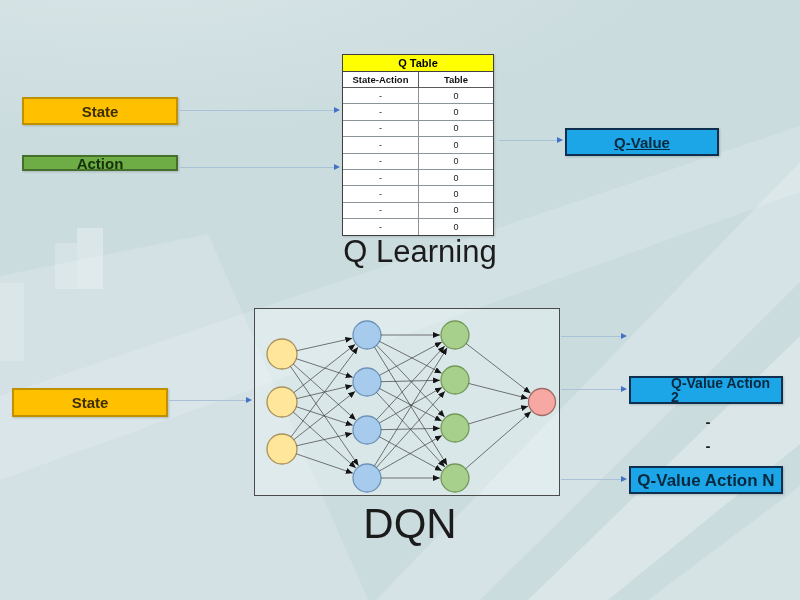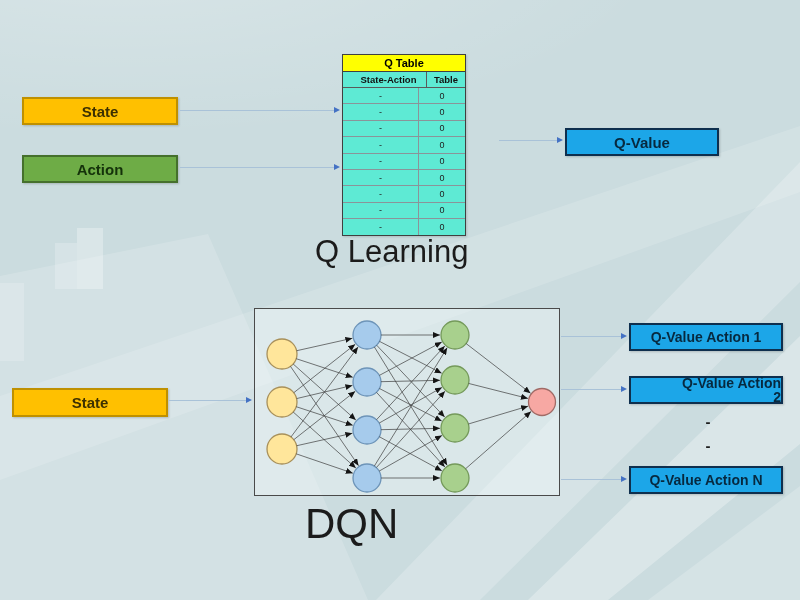--- a/index.html
+++ b/index.html
@@ -19,57 +19,56 @@
   .step1 { position:absolute; left:55px; top:243px; width:22px; height:46px; background:rgba(255,255,255,.22); }
   .step2 { position:absolute; left:77px; top:228px; width:26px; height:61px; background:rgba(255,255,255,.30); }
   .step3 { position:absolute; left:0px;  top:283px; width:24px; height:78px; background:rgba(255,255,255,.18); }
 
   
   .box {
     position:absolute; box-sizing:border-box;
     display:flex; align-items:center; justify-content:center;
     font-weight:bold; font-size:15px; line-height:1;
     box-shadow:1px 1px 2px rgba(0,0,0,.18);
-    text-align:right;
   }
   .state-box  { background:var(--state-fill,#FFC000);  border:2px solid var(--state-border,#BF9000);  color:var(--state-text,#3d3000); }
   .action-box { background:var(--action-fill,#6EAC46); border:2px solid var(--action-border,#45702C); color:var(--action-text,#14310a); }
   .qv-box     { background:var(--qvalue-fill,#1CA6E8); border:2px solid var(--qvalue-border,#0E2F4E); color:var(--qvalue-text,#07293f); }
 
   #stateTop    { left:22px;  top:97px;  width:156px; height:28px; }
-  #actionTop   { left:22px;  top:155px; width:156px; height:28px; }
-  #qvalueTop   { left:565px; top:128px; width:154px; height:28px; }
+  #actionTop   { left:22px;  top:155px; width:156px; height:16px; }
+  #qvalueTop   { left:565px; top:128px; width:154px; height:28px;text-decoration:underline; }
   #stateBottom { left:12px;  top:388px; width:156px; height:29px; }
   #qvA1 { left:629px; top:323px; width:154px; height:28px; font-size:14px; }
   #qvA2 { left:629px; top:376px; width:154px; height:28px; font-size:14px;padding-left:40px; }
-  #qvAN { left:629px; top:466px; width:154px; height:28px; font-size:14px; }
+  #qvAN { left:629px; top:466px; width:154px; height:28px; font-size:17px; }
 
   
   #qtable {
-    position:absolute; left:342px; top:54px; width:124px;
+    position:absolute; left:342px; top:54px; width:152px;
     box-sizing:border-box; border:1.5px solid #404040;
-    background:#5eead4; box-shadow:1px 1px 2px rgba(0,0,0,.15);text-align:right;
+    background:#ffffff; box-shadow:1px 1px 2px rgba(0,0,0,.15);text-align:right;
   }
   .qt-header {
     height:16px; background:var(--table-header-fill,#FFFF00);
     border-bottom:1px solid #404040; color:#000;
     display:flex; align-items:center; justify-content:center;
     font-size:11px; font-weight:bold;
   }
-  .qt-cols { display:flex; height:15px; border-bottom:1px solid #5a5a5a; font-size:9.5px; font-weight:bold; color:#111;padding-left:8px; }
+  .qt-cols { display:flex; height:15px; border-bottom:1px solid #5a5a5a; font-size:9.5px; font-weight:bold; color:#111; }
   .qt-cols > div, .tr > div { display:flex; align-items:center; justify-content:center; box-sizing:border-box; }
   .qt-c1 { width:76px; border-right:1px solid #5a5a5a; }
   .qt-c2 { flex:1; }
   .tr { display:flex; height:15.4px; border-bottom:1px solid #8a9499; font-size:9px; color:#222; }
   .tr:last-child { border-bottom:none; }
   .td-sa { width:76px; border-right:1px solid #8a9499; }
   .td-val { flex:1; }
 
   
-  .title { position:absolute; color:#1b1b1b; line-height:1; }
+  .title { position:absolute; text-align:center; color:#1b1b1b; line-height:1; }
   #titleQL  { left:315px; top:236px; width:210px; font-size:31px; }
   #titleDQN { left:305px; top:503px; width:210px; font-size:42px; }
 
   
   .connector { position:absolute; height:0; border-top:1.2px solid var(--conn,#a9c2d8); }
   .connector::after {
     content:""; position:absolute; right:-2px; top:-4.4px; width:0; height:0;
     border-left:6px solid var(--conn-head,#4472C4);
     border-top:3.5px solid transparent; border-bottom:3.5px solid transparent;
   }
@@ -225,23 +224,20 @@
         <line x1="213.41380406441334" y1="114.99127694626728" x2="273.10713150471474" y2="97.15189173422317" stroke="#3d3d3d" stroke-width="0.7" marker-end="url(#ah)"></line>
         <line x1="210.54357761150155" y1="159.7895184083435" x2="276.0798660452306" y2="102.53942736278711" stroke="#3d3d3d" stroke-width="0.7" marker-end="url(#ah)"></line>
       </svg>
   </div>
 
   <div id="c4" class="connector"></div>
   <div id="c5" class="connector"></div>
   <div id="c6" class="connector"></div>
   <div id="c7" class="connector"></div>
 
-  <div id="qvA1" class="box qv-box">
-    <span>Q-Value Action 1</span>
-  </div>
   <div id="qvA2" class="box qv-box">
     <span>Q-Value Action 2</span>
   </div>
   <div id="dot1" class="dots">-</div>
   <div id="dot2" class="dots">-</div>
   <div id="qvAN" class="box qv-box">
     <span>Q-Value Action N</span>
   </div>
 
   <div id="titleDQN" class="title">DQN</div>

